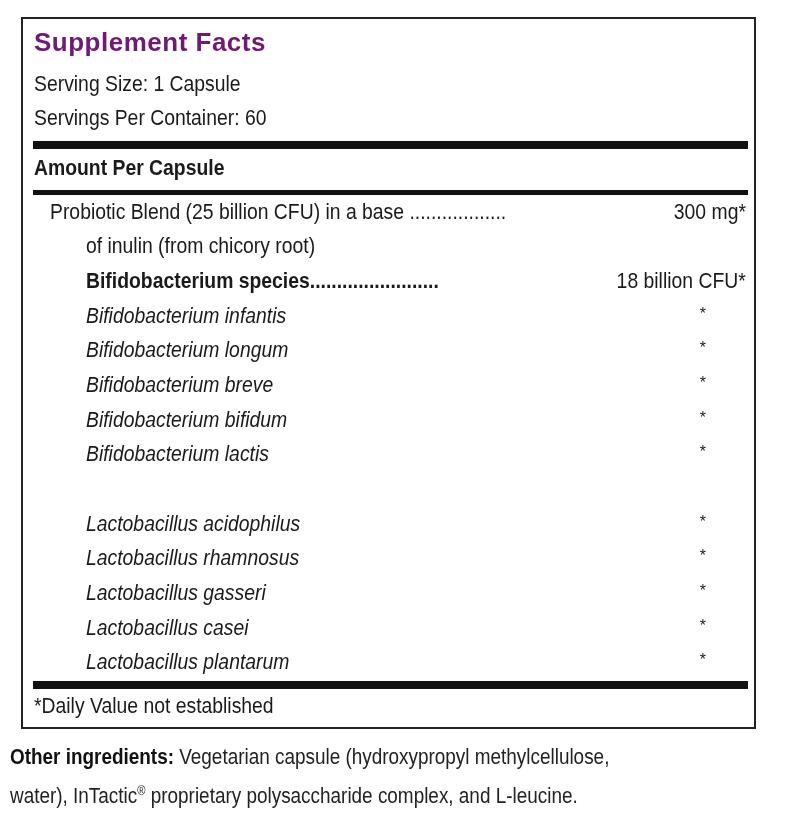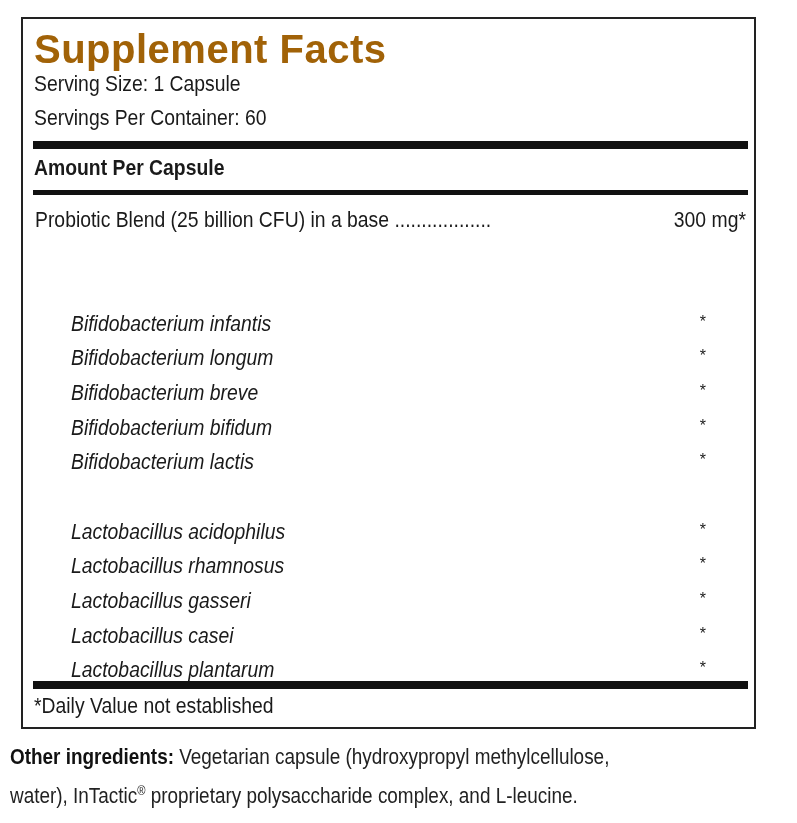--- a/index.html
+++ b/index.html
@@ -1,24 +1,24 @@
 <!DOCTYPE html>
 <html><head>
 <meta charset="utf-8">
 <style>
   html, body { margin: 0; padding: 0; background: #ffffff; }
   body { width: 797px; height: 823px; position: relative; overflow: hidden;
          font-family: "Liberation Sans", "DejaVu Sans", sans-serif; color: #1a1a1a; }
   .panel { position: absolute; left: 21px; top: 17px; width: 735px; height: 712px;
            border: 2px solid #222; box-sizing: border-box; }
-  .title { position: absolute; left: 11px; top: 8px; font-size: 40px; font-weight: bold;
-           letter-spacing: 0.5px; color: #a16207; white-space: nowrap; }
+  .title { position: absolute; left: 11px; top: 8px; font-size: 26px; font-weight: bold;
+           letter-spacing: 0.5px; color: #701a75; white-space: nowrap; }
   .line { position: absolute; left: 11px; font-size: 22px; white-space: nowrap; transform: scaleX(0.88); transform-origin: left; }
   .rule { position: absolute; left: 10px; right: 6px; background: #111; }
-  .row { position: absolute; left: 12px; right: 8px; height: 34px; font-size: 22px; white-space: nowrap; margin-top: 8px; }
+  .row { position: absolute; left: 27px; right: 8px; height: 34px; font-size: 22px; white-space: nowrap; }
   .row .name { position: absolute; left: 0; top: 0; transform: scaleX(0.88); transform-origin: left; }
   .row .amt { position: absolute; right: 0; top: 0; transform: scaleX(0.88); transform-origin: right; }
   .row.ind .name { left: 36px; }
   .bold { font-weight: bold; }
   .ital { font-style: italic; text-decoration: underline; }
   .star { position: absolute; right: 40px; top: 2px; font-size: 16px; }
   .other { position: absolute; left: 10px; top: 740px; width: 900px; font-size: 22px; line-height: 34px;
            transform: scaleX(0.86); transform-origin: left; color: #222; }
   .other b { color: #111; }
   sup { font-size: 13px; }
@@ -30,20 +30,27 @@
   <div class="title">Supplement Facts</div>
   <div class="line" style="top:52px">Serving Size: 1 Capsule</div>
   <div class="line" style="top:86px">Servings Per Container: 60</div>
   <div class="rule" style="top:122px;height:8px"></div>
   <div class="line bold" style="top:136px">Amount Per Capsule</div>
   <div class="rule" style="top:171px;height:5px"></div>
 
   <div class="row" style="top:180px">
     <span class="name">Probiotic Blend (25 billion CFU) in a base ..................</span>
     <span class="amt">300 mg*</span>
+  </div>
+  <div class="row ind" style="top:214px">
+    <span class="name">of inulin (from chicory root)</span>
+  </div>
+  <div class="row ind bold" style="top:249px">
+    <span class="name">Bifidobacterium species........................</span>
+    <span class="amt" style="font-weight:normal">18 billion CFU*</span>
   </div>
   <div class="row ind ital" style="top:284px">
     <span class="name">Bifidobacterium infantis</span>
     <span class="star" style="font-style:normal">*</span>
   </div>
   <div class="row ind ital" style="top:318px">
     <span class="name">Bifidobacterium longum</span>
     <span class="star" style="font-style:normal">*</span>
   </div>
   <div class="row ind ital" style="top:353px">

